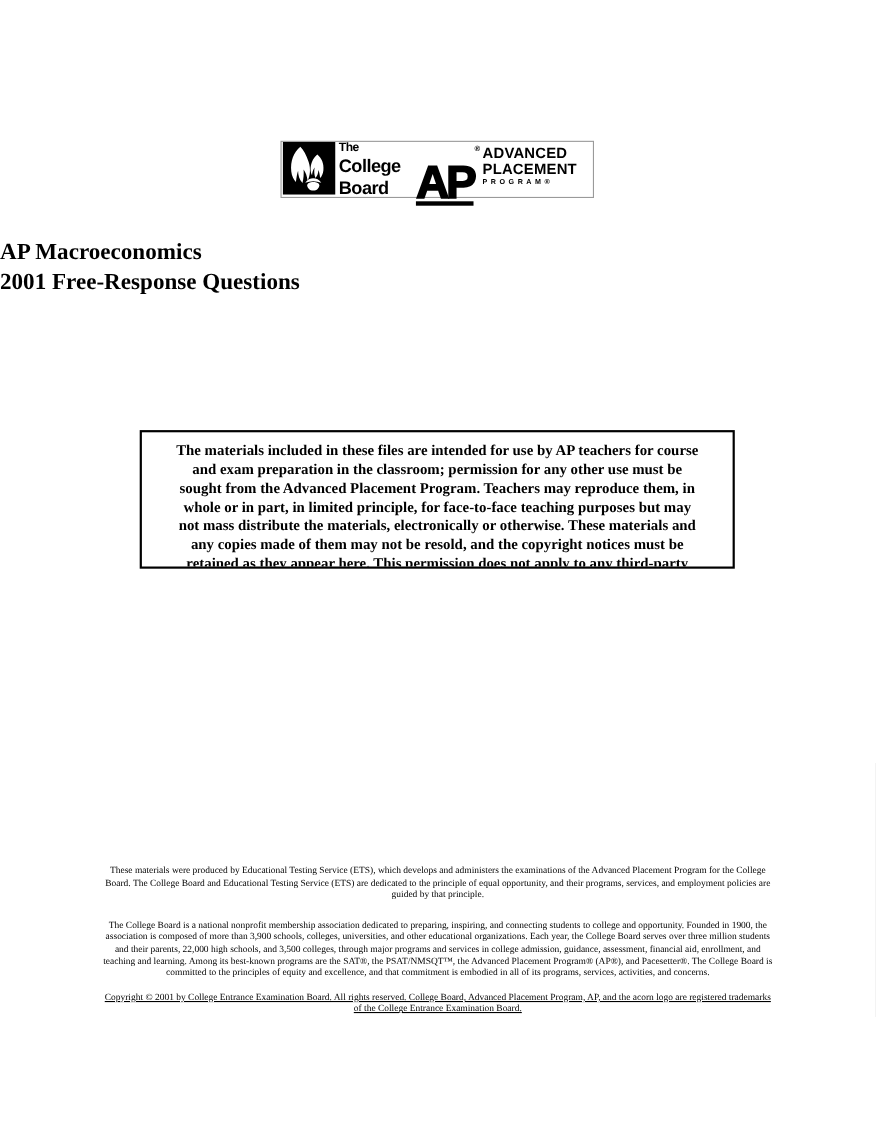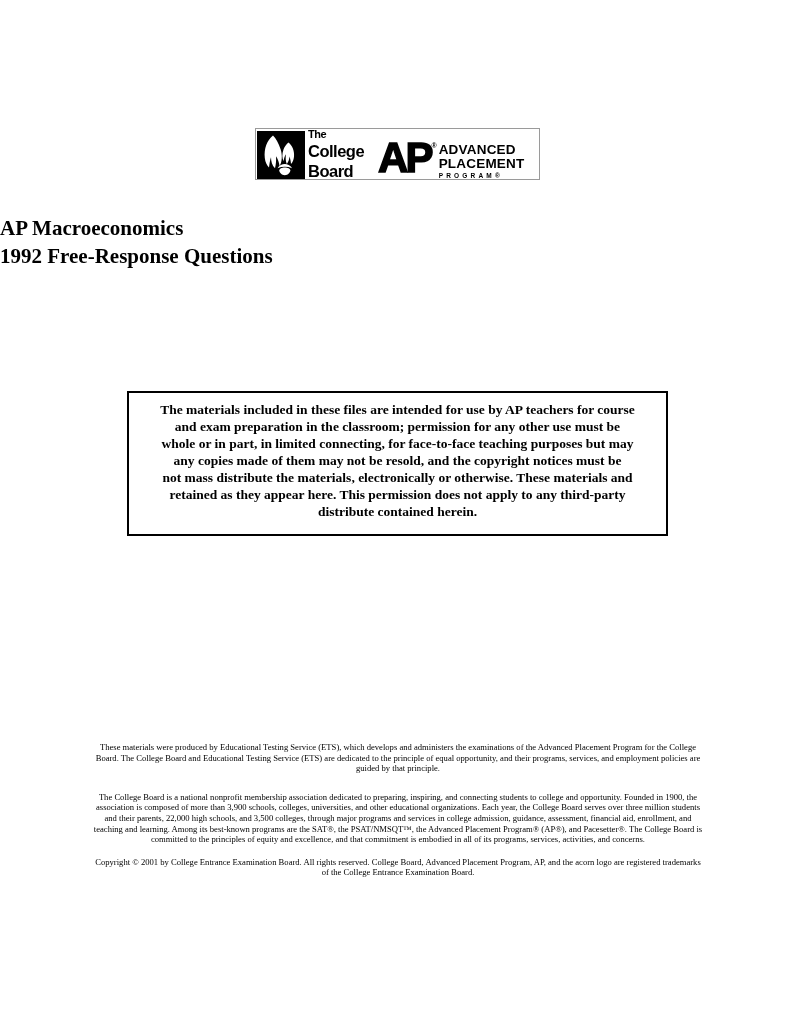--- a/index.html
+++ b/index.html
@@ -13,70 +13,71 @@
     margin:0 auto;
   }
 
   
   .logo{
     position:absolute;left:255px;top:128px;
     width:285px;height:52px;
     border:1px solid #9a9a9a;
     box-sizing:border-box;
     background:#fff;
-    display:flex;align-items:flex-end;
+    display:flex;align-items:flex-start;
   }
   .acorn{width:48px;height:48px;margin-left:1px;flex:0 0 auto;}
   .cb-text{
     margin-left:3px;
     font-family:"Liberation Sans",sans-serif;
     font-weight:bold;line-height:1;letter-spacing:-0.5px;
   }
   .cb-the{font-size:11px;}
   .cb-college,.cb-board{font-size:16.5px;margin-top:3px;}
   .ap-group{display:flex;align-items:flex-start;margin-left:14px;font-family:"Liberation Sans",sans-serif;font-weight:bold;}
   .ap-letters{
     font-size:42px;line-height:0.82;letter-spacing:-3px;
-    margin-top:2px;
+    margin-top:20px;
+    text-decoration:underline;
     -webkit-text-stroke:1.5px #000;
   }
   .ap-reg{font-size:7px;margin-top:3px;margin-left:1px;}
   .ap-right{margin-left:2px;margin-top:4px;}
   .ap-adv,.ap-plc{font-size:13.5px;line-height:1.02;letter-spacing:0.2px;}
   .ap-prog{font-size:6.5px;letter-spacing:3.2px;margin-top:1.5px;}
 
   
   .doc-title{
     position:absolute;left:0;top:214px;width:100%;
     text-align:left;font-weight:bold;
     font-size:21px;line-height:28px;
   }
 
   
   .notice{
-    position:absolute;left:127px;top:391px;width:541px;height:145px;
+    position:absolute;left:127px;top:391px;width:541px;height:126px;
     box-sizing:border-box;
     border:2px solid #000;
     padding:8px 21px;
     text-align:center;
     font-weight:bold;
     font-size:13.5px;line-height:17px;
     overflow:hidden;
   }
   .notice div{white-space:nowrap;}
 
   
   .footer{
-    position:absolute;left:92px;top:742px;width:612px;
+    position:absolute;left:92px;top:786px;width:612px;
     text-align:center;
     font-size:8.6px;line-height:10.6px;
   }
   .footer p{margin:0;}
   .footer p.p2{margin-top:18px;}
-  .footer p.p3{margin-top:12px;}
+  .footer p.p3{margin-top:12px;text-decoration:underline;}
 </style>
 </head>
 <body>
 
 <div class="page">
 
   <div class="logo">
     <svg class="acorn" viewBox="0 0 48 48" xmlns="http://www.w3.org/2000/svg">
       <rect width="48" height="48" fill="#000"></rect>
       <path fill="#fff" d="M16 4.5 C10 9.5 6.8 17.5 7.8 27 C8.2 31 10 34.5 12 36.5 C12.5 32.4 13 29.3 14 26.2 C14 30.3 15 34.3 18 37.3 C19 33.3 19.3 29.2 19 25.2 C21 28.2 22.1 31.2 22.6 35.2 C25 31.2 25.6 24.2 23.6 18.2 C21.6 12.2 19 7.5 16 4.5 Z"></path>
@@ -95,29 +96,30 @@
       <div class="ap-right">
         <div class="ap-adv">ADVANCED</div>
         <div class="ap-plc">PLACEMENT</div>
         <div class="ap-prog">PROGRAM®</div>
       </div>
     </div>
   </div>
 
   <div class="doc-title">
     <div>AP Macroeconomics</div>
-    <div>1992 Free-Response Questions</div>
+    <div>2001 Free-Response Questions</div>
   </div>
 
   <div class="notice">
       <div>The materials included in these files are intended for use by AP teachers for course</div>
       <div>and exam preparation in the classroom; permission for any other use must be</div>
-      <div>whole or in part, in limited connecting, for face-to-face teaching purposes but may</div>
+      <div>sought from the Advanced Placement Program. Teachers may reproduce them, in</div>
+      <div>whole or in part, in limited principle, for face-to-face teaching purposes but may</div>
+      <div>not mass distribute the materials, electronically or otherwise. These materials and</div>
       <div>any copies made of them may not be resold, and the copyright notices must be</div>
-      <div>not mass distribute the materials, electronically or otherwise. These materials and</div>
       <div>retained as they appear here. This permission does not apply to any third-party</div>
       <div>distribute contained herein.</div>
     </div>
 
   <div class="footer">
     <p class="p1">These materials were produced by Educational Testing Service (ETS), which develops and administers the examinations of the Advanced Placement Program for the College Board. The College Board and Educational Testing Service (ETS) are dedicated to the principle of equal opportunity, and their programs, services, and employment policies are guided by that principle.</p>
     <p class="p2">The College Board is a national nonprofit membership association dedicated to preparing, inspiring, and connecting students to college and opportunity. Founded in 1900, the association is composed of more than 3,900 schools, colleges, universities, and other educational organizations. Each year, the College Board serves over three million students and their parents, 22,000 high schools, and 3,500 colleges, through major programs and services in college admission, guidance, assessment, financial aid, enrollment, and teaching and learning. Among its best-known programs are the SAT®, the PSAT/NMSQT™, the Advanced Placement Program® (AP®), and Pacesetter®. The College Board is committed to the principles of equity and excellence, and that commitment is embodied in all of its programs, services, activities, and concerns.</p>
     <p class="p3">Copyright © 2001 by College Entrance Examination Board. All rights reserved. College Board, Advanced Placement Program, AP, and the acorn logo are registered trademarks of the College Entrance Examination Board.</p>
   </div>
 

